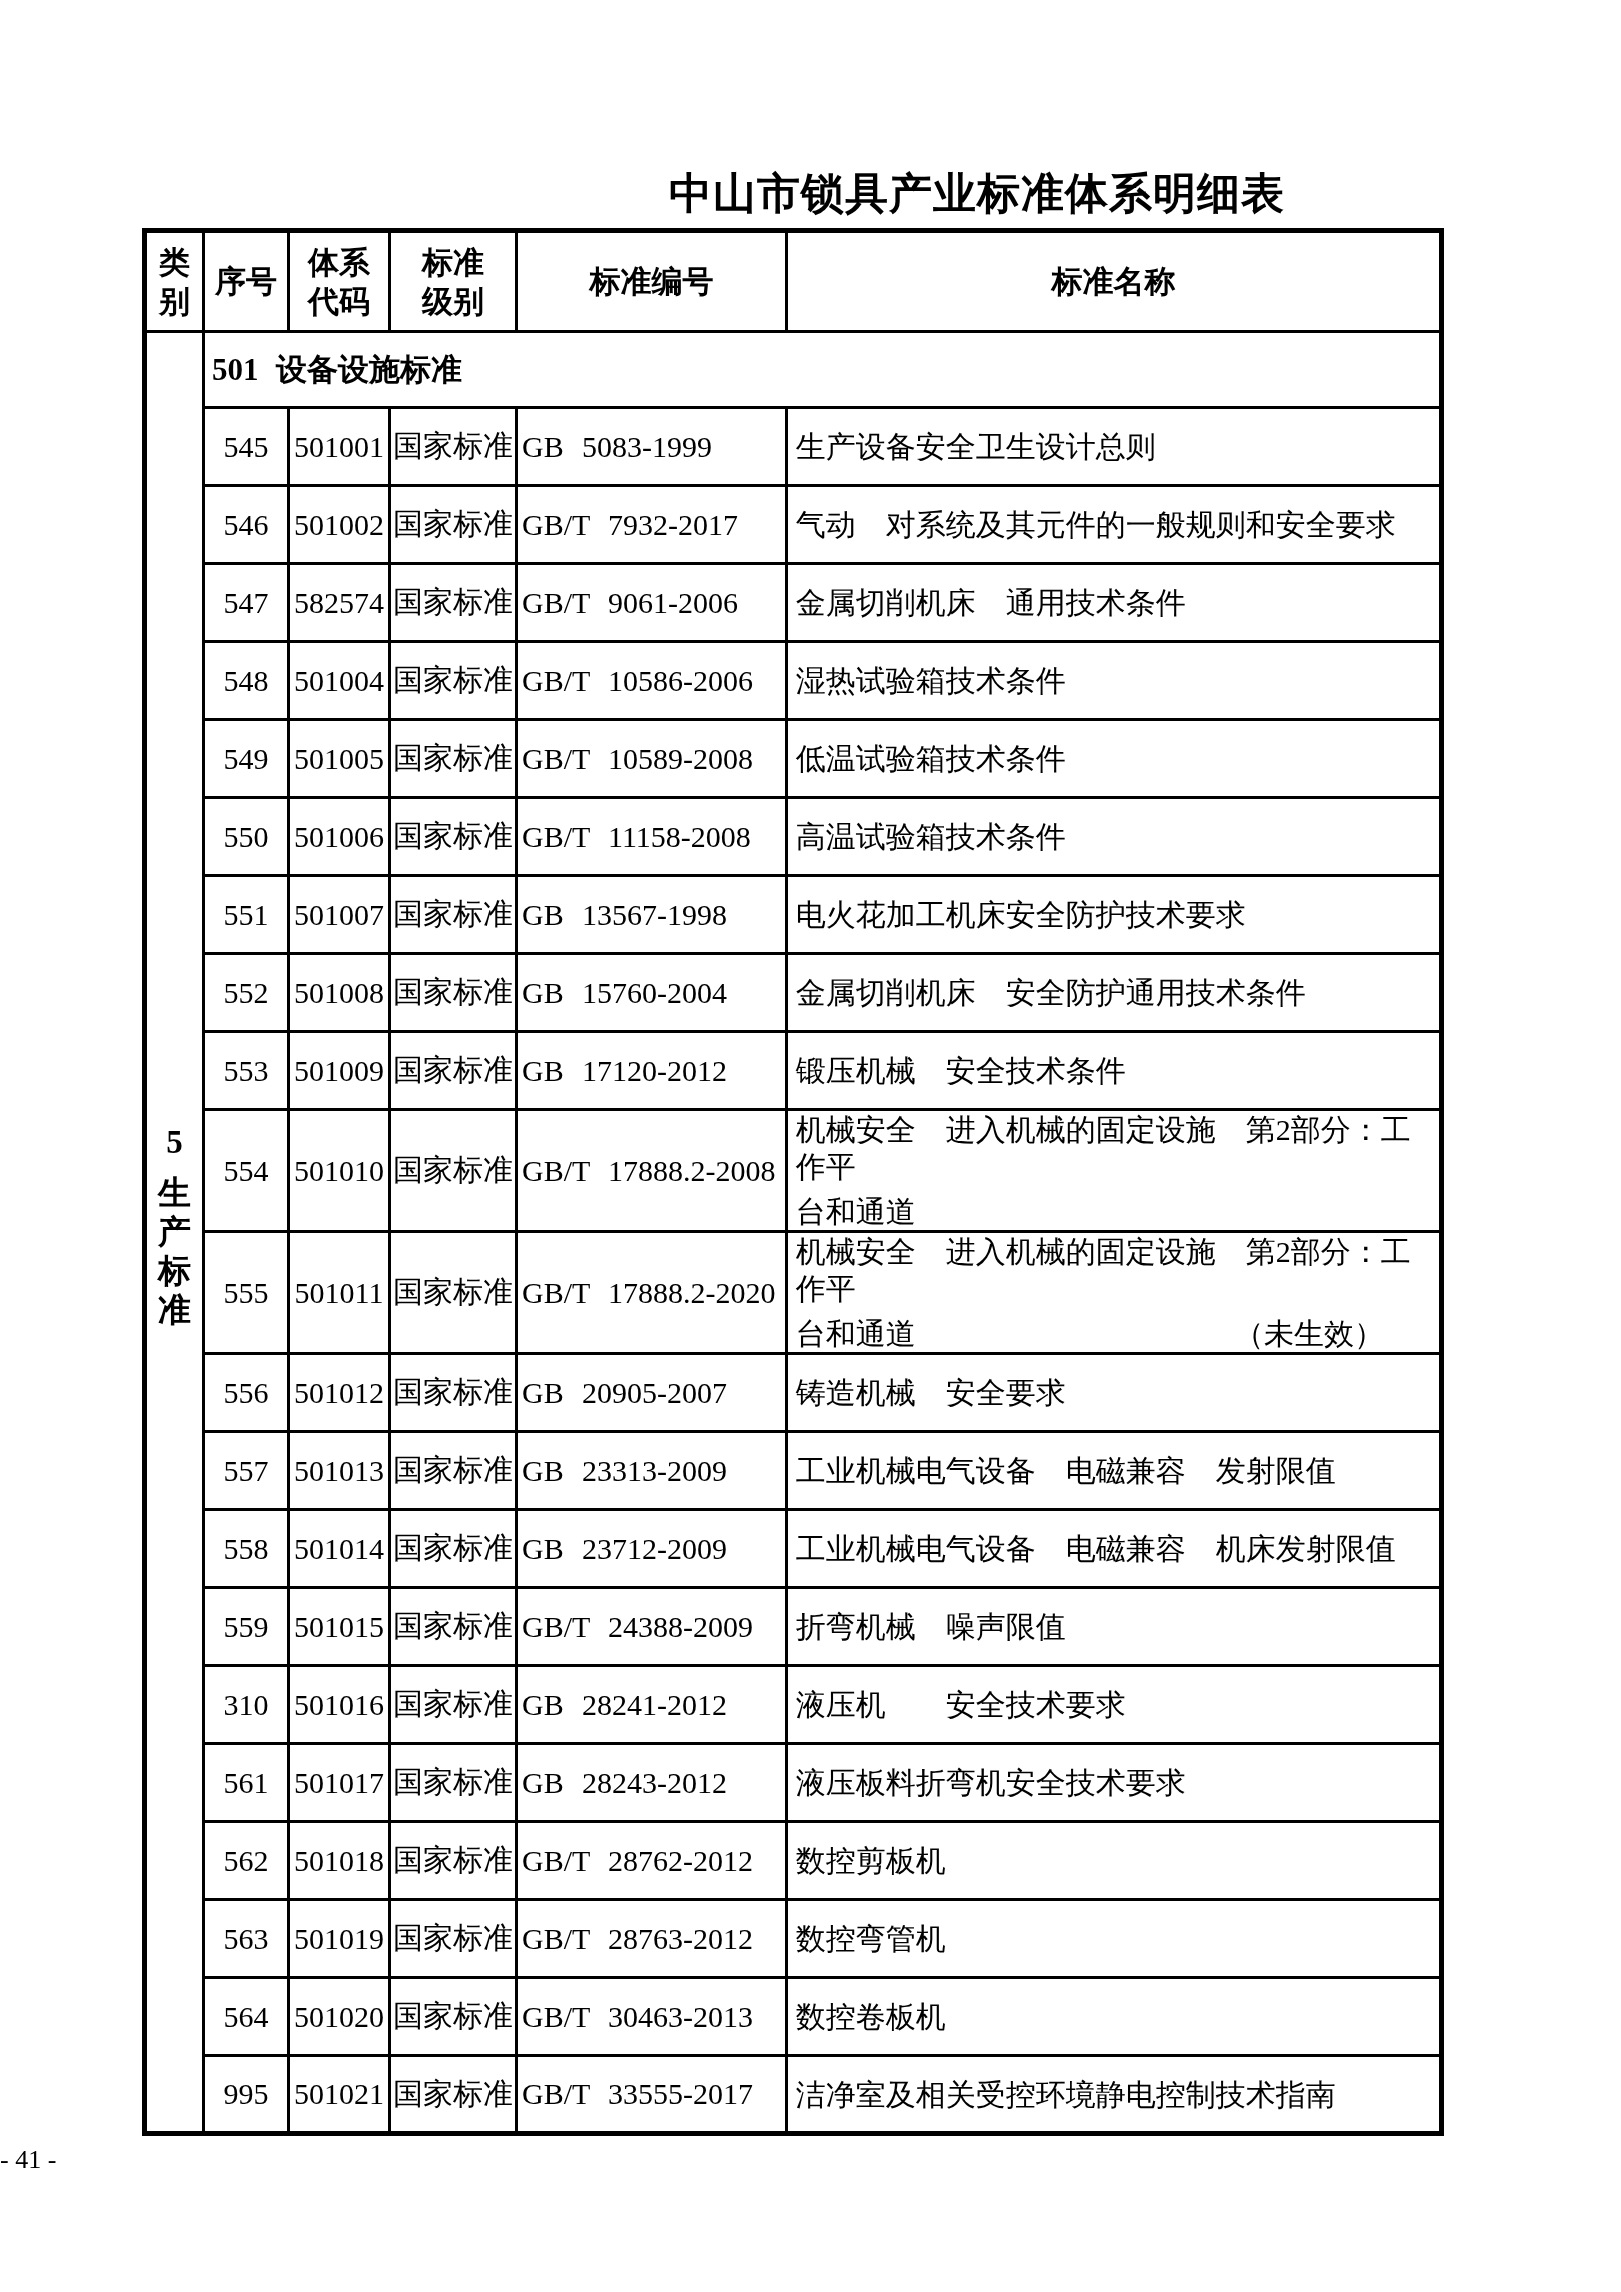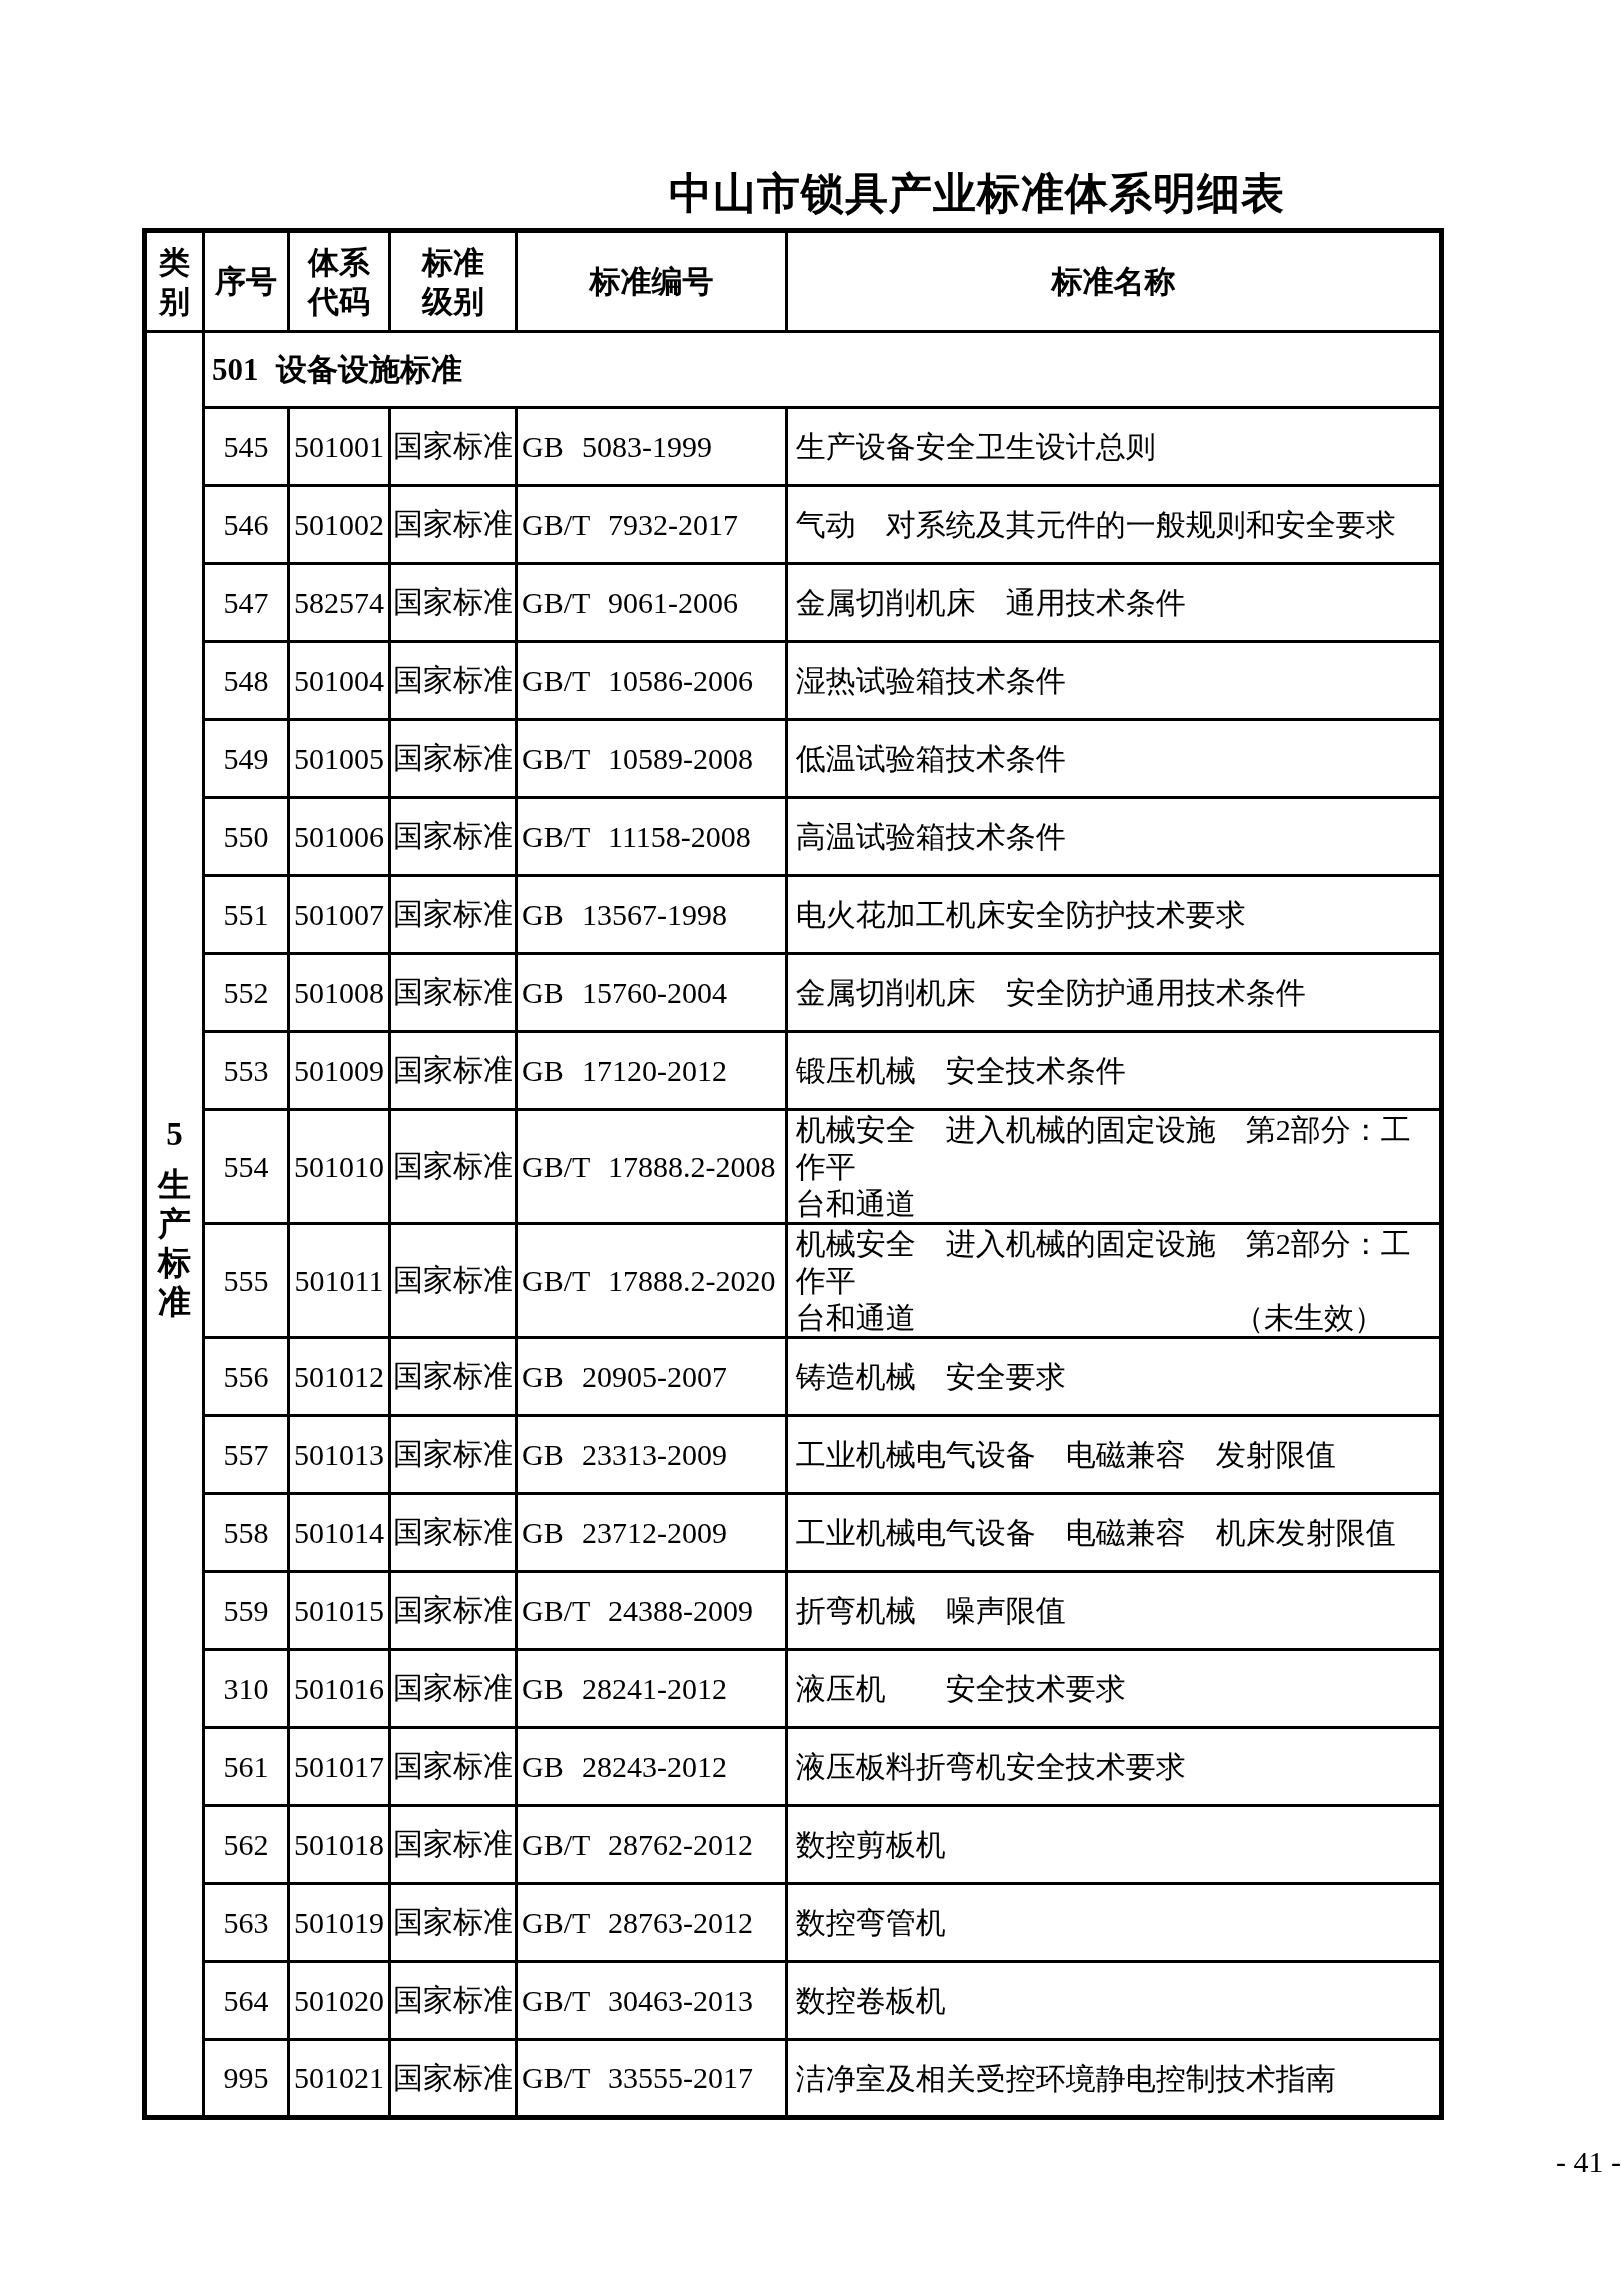--- a/index.html
+++ b/index.html
@@ -95,29 +95,30 @@
   td.c-name {
     font-size: 30px;
     text-align: left;
     padding-left: 7.8px;
     padding-right: 3.9px;
     line-height: 37px;
   }
   .name-line2 {
     display: flex;
     justify-content: space-between;
+    margin-top: 8px;
   }
   .name-line2 .note { margin-right: 51px; }
   .page-number {
     position: absolute;
     top: 2145px;
     left: 0;
     width: 1621px;
-    text-align: right;
-    font-size: 30px;
+    text-align: left;
+    font-size: 26px;
   }
 </style>
 </head>
 <body>
 
 <div class="doc-title">中山市锁具产业标准体系明细表</div>
 
 <table class="std-table">
   <colgroup>
     <col style="width:59px">

